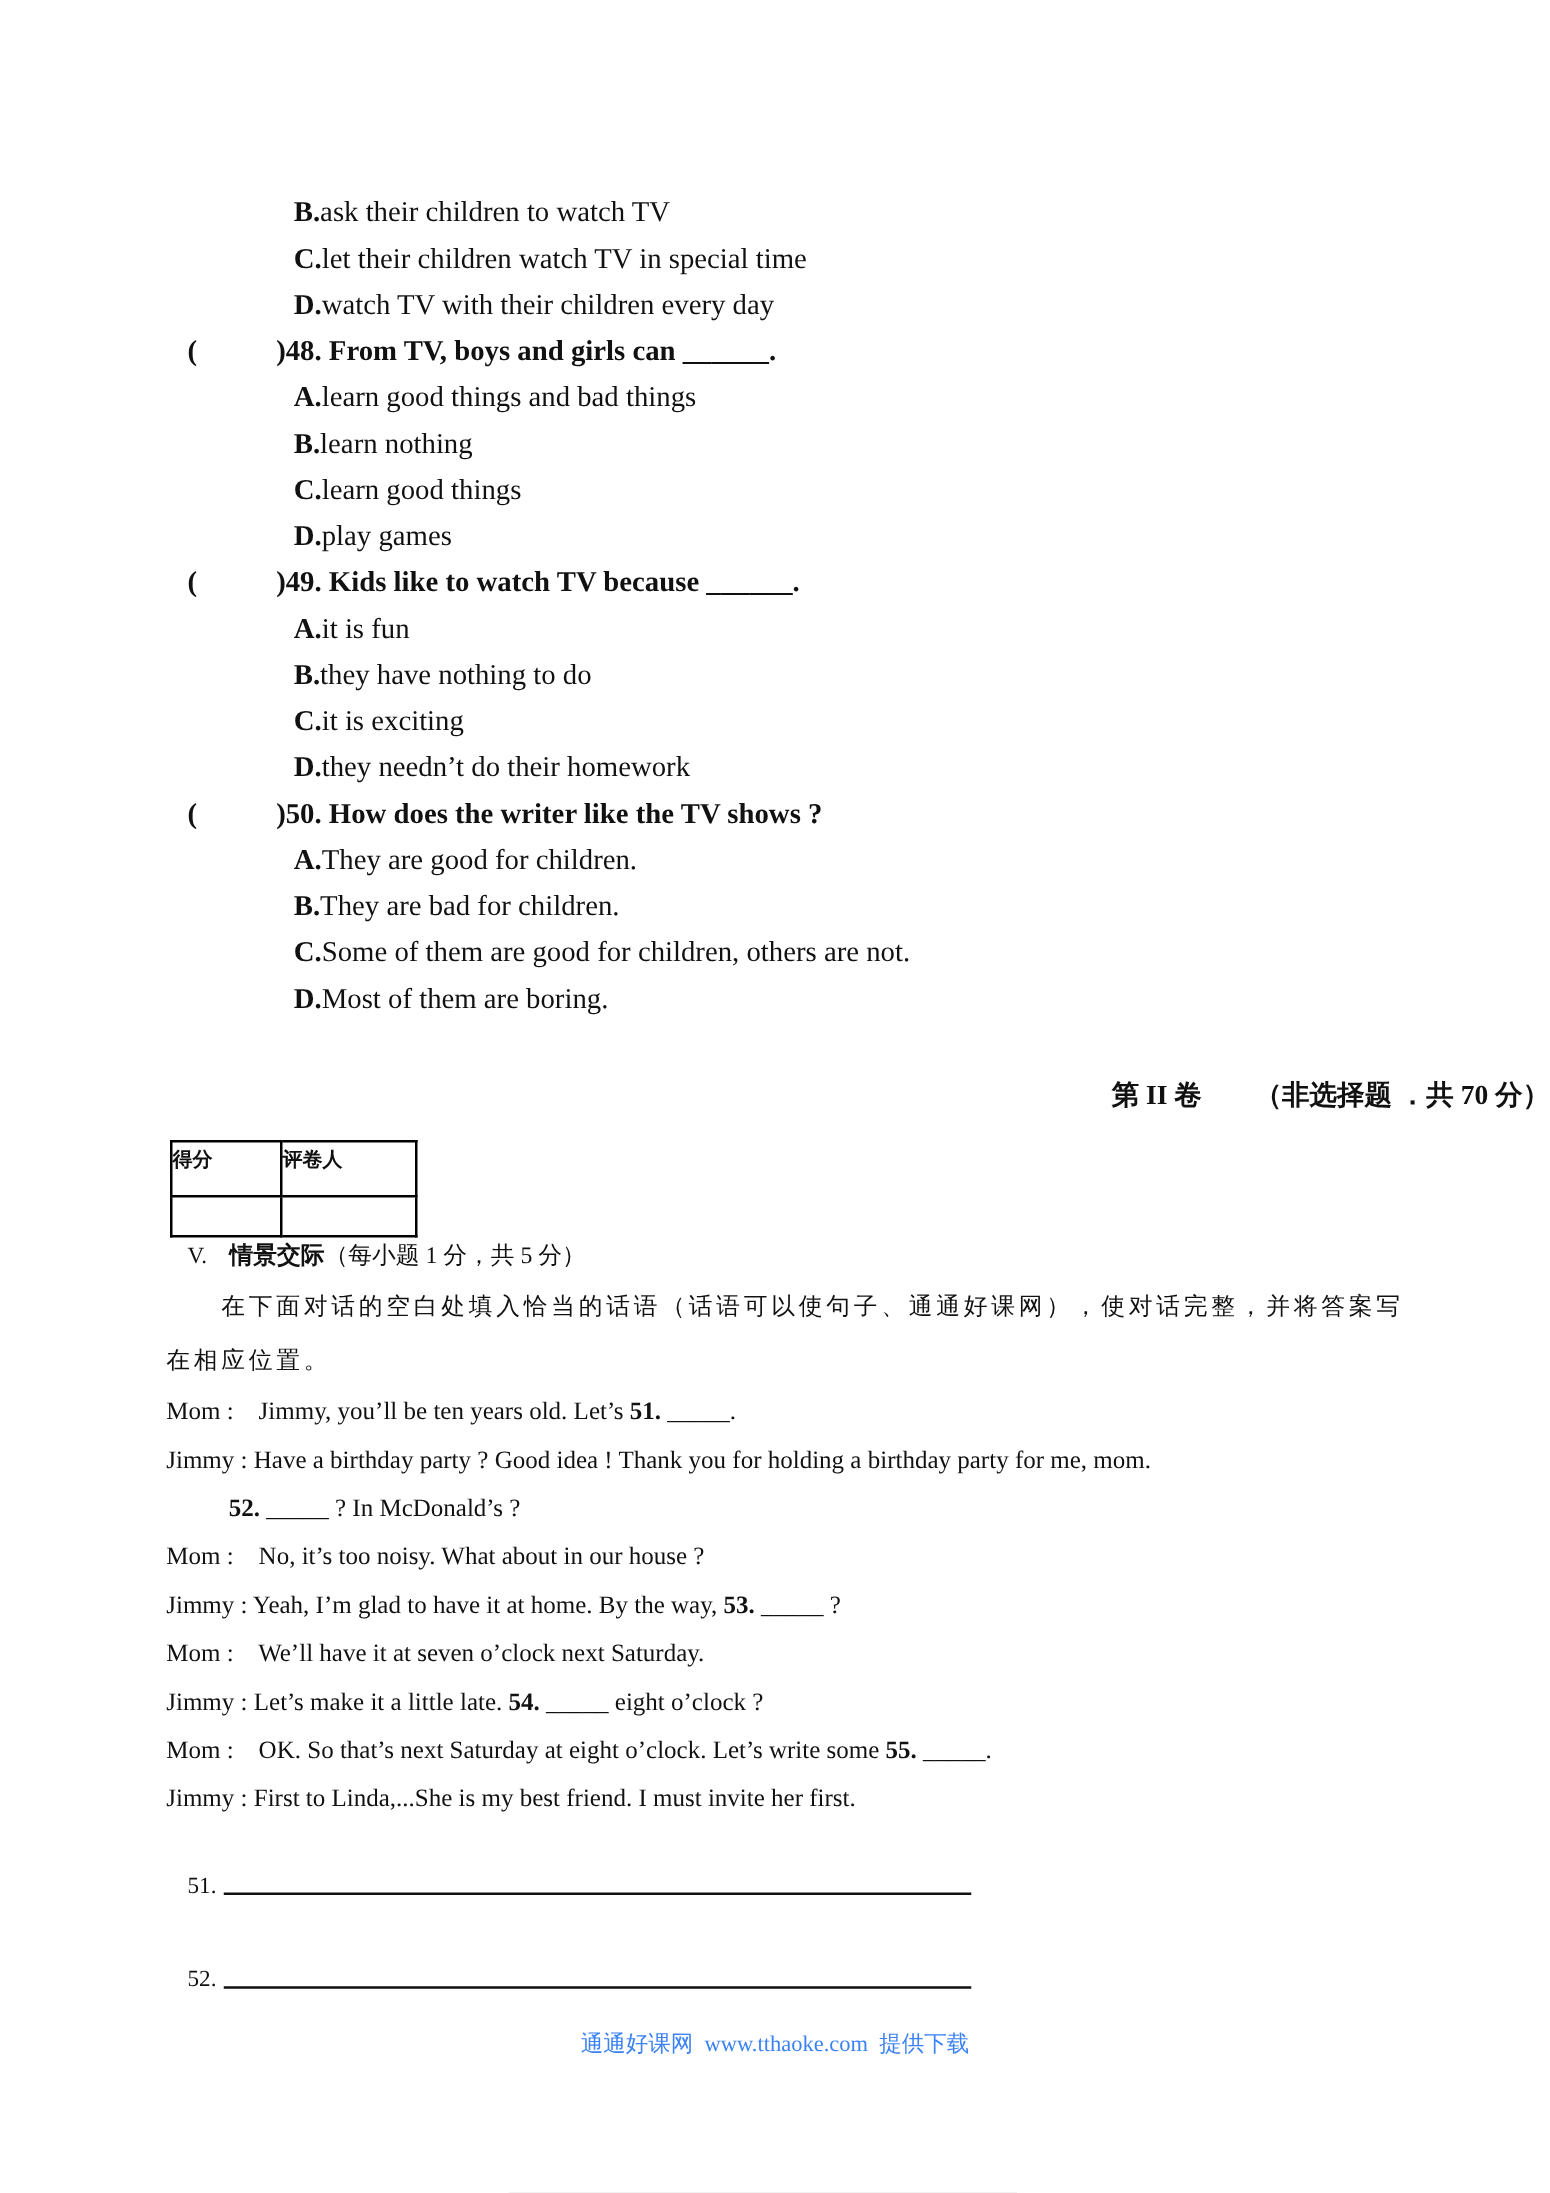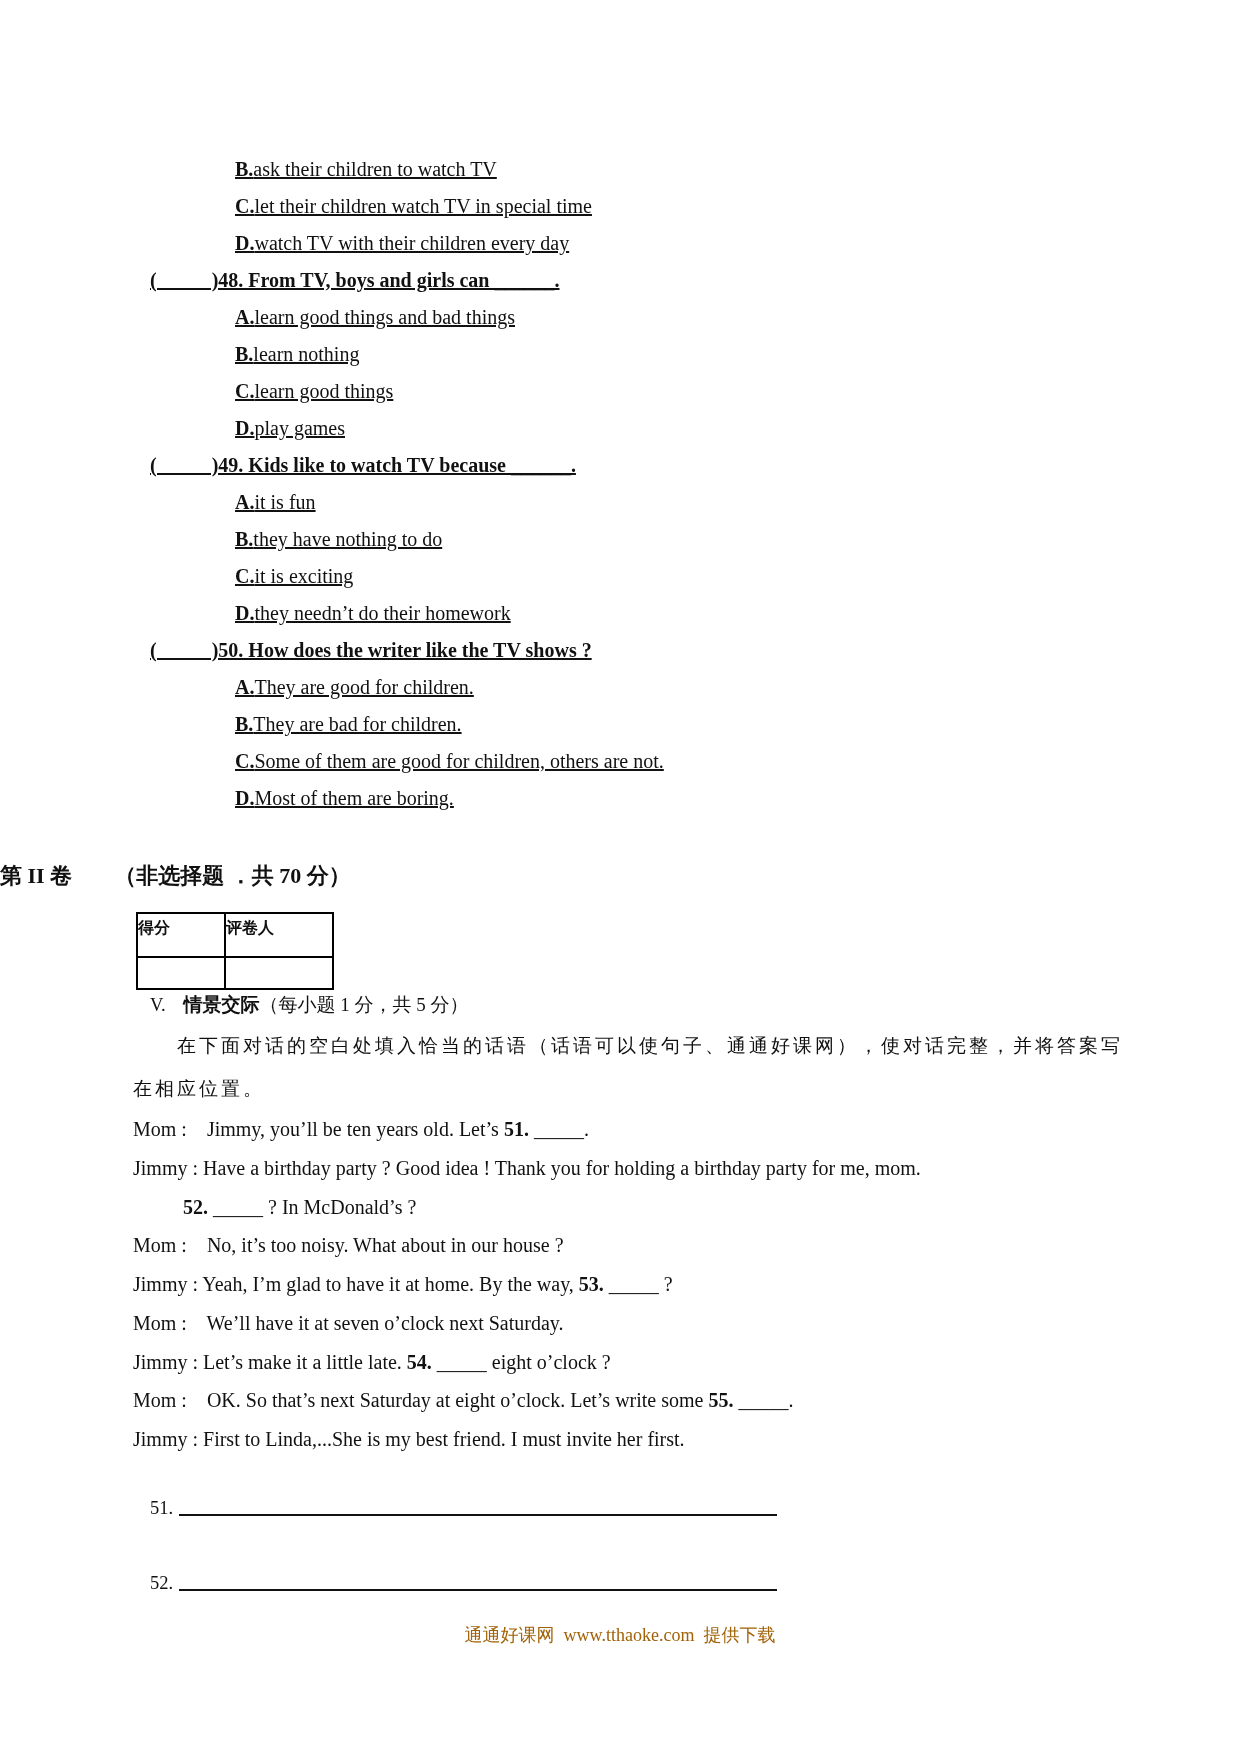--- a/index.html
+++ b/index.html
@@ -8,31 +8,30 @@
     width:1240px;height:1754px;
     margin:0 auto;
     background:#ffffff;
     font-family:"Liberation Serif","DejaVu Serif",serif;
     color:#111;
     overflow:hidden;
   }
   
   .mc{
     position:absolute;left:133px;top:151px;width:1000px;
-    font-size:20px;line-height:37px;
+    font-size:23px;line-height:37px;
     white-space:pre-wrap;
-    text-decoration:underline;
   }
   .mc-line.q{font-weight:bold;padding-left:17px;}
   .mc-line.o{padding-left:102px;}
   .mc-line .b{font-weight:bold;}
   
   .part2{
     position:absolute;left:0;top:861px;width:100%;
-    text-align:left;font-size:22px;font-weight:bold;line-height:30px;
+    text-align:right;font-size:22px;font-weight:bold;line-height:30px;
     white-space:pre-wrap;
   }
   .part2 .gap{display:inline-block;width:42px;}
   
   .score-table{
     position:absolute;left:136px;top:912px;
     border-collapse:collapse;
   }
   .score-table td{
     border:2px solid #000;
@@ -71,21 +70,21 @@
   }
   .ans-line .rule{
     display:inline-block;width:598px;height:18px;
     border-bottom:2px solid #111;
     margin-left:6px;vertical-align:-2px;
   }
   
   .footer{
     position:absolute;left:0;top:1622px;width:100%;
     text-align:center;font-size:18px;line-height:26px;
-    color:#a16207;white-space:pre-wrap;
+    color:#3b82f6;white-space:pre-wrap;
   }
 </style>
 </head>
 <body>
 
 <div class="page">
 
   <div class="mc" id="mc-lines"><div class="mc-line o"><span class="b">B.</span><span>ask their children to watch TV</span></div><div class="mc-line o"><span class="b">C.</span><span>let their children watch TV in special time</span></div><div class="mc-line o"><span class="b">D.</span><span>watch TV with their children every day</span></div><div class="mc-line q">(           )48. From TV, boys and girls can ______.</div><div class="mc-line o"><span class="b">A.</span><span>learn good things and bad things</span></div><div class="mc-line o"><span class="b">B.</span><span>learn nothing</span></div><div class="mc-line o"><span class="b">C.</span><span>learn good things</span></div><div class="mc-line o"><span class="b">D.</span><span>play games</span></div><div class="mc-line q">(           )49. Kids like to watch TV because ______.</div><div class="mc-line o"><span class="b">A.</span><span>it is fun</span></div><div class="mc-line o"><span class="b">B.</span><span>they have nothing to do</span></div><div class="mc-line o"><span class="b">C.</span><span>it is exciting</span></div><div class="mc-line o"><span class="b">D.</span><span>they needn’t do their homework</span></div><div class="mc-line q">(           )50. How does the writer like the TV shows ?</div><div class="mc-line o"><span class="b">A.</span><span>They are good for children.</span></div><div class="mc-line o"><span class="b">B.</span><span>They are bad for children.</span></div><div class="mc-line o"><span class="b">C.</span><span>Some of them are good for children, others are not.</span></div><div class="mc-line o"><span class="b">D.</span><span>Most of them are boring.</span></div></div>
 
   <div class="part2"><span>第 II 卷</span><span class="gap"></span><span>（非选择题 ．共 70 分）</span></div>

